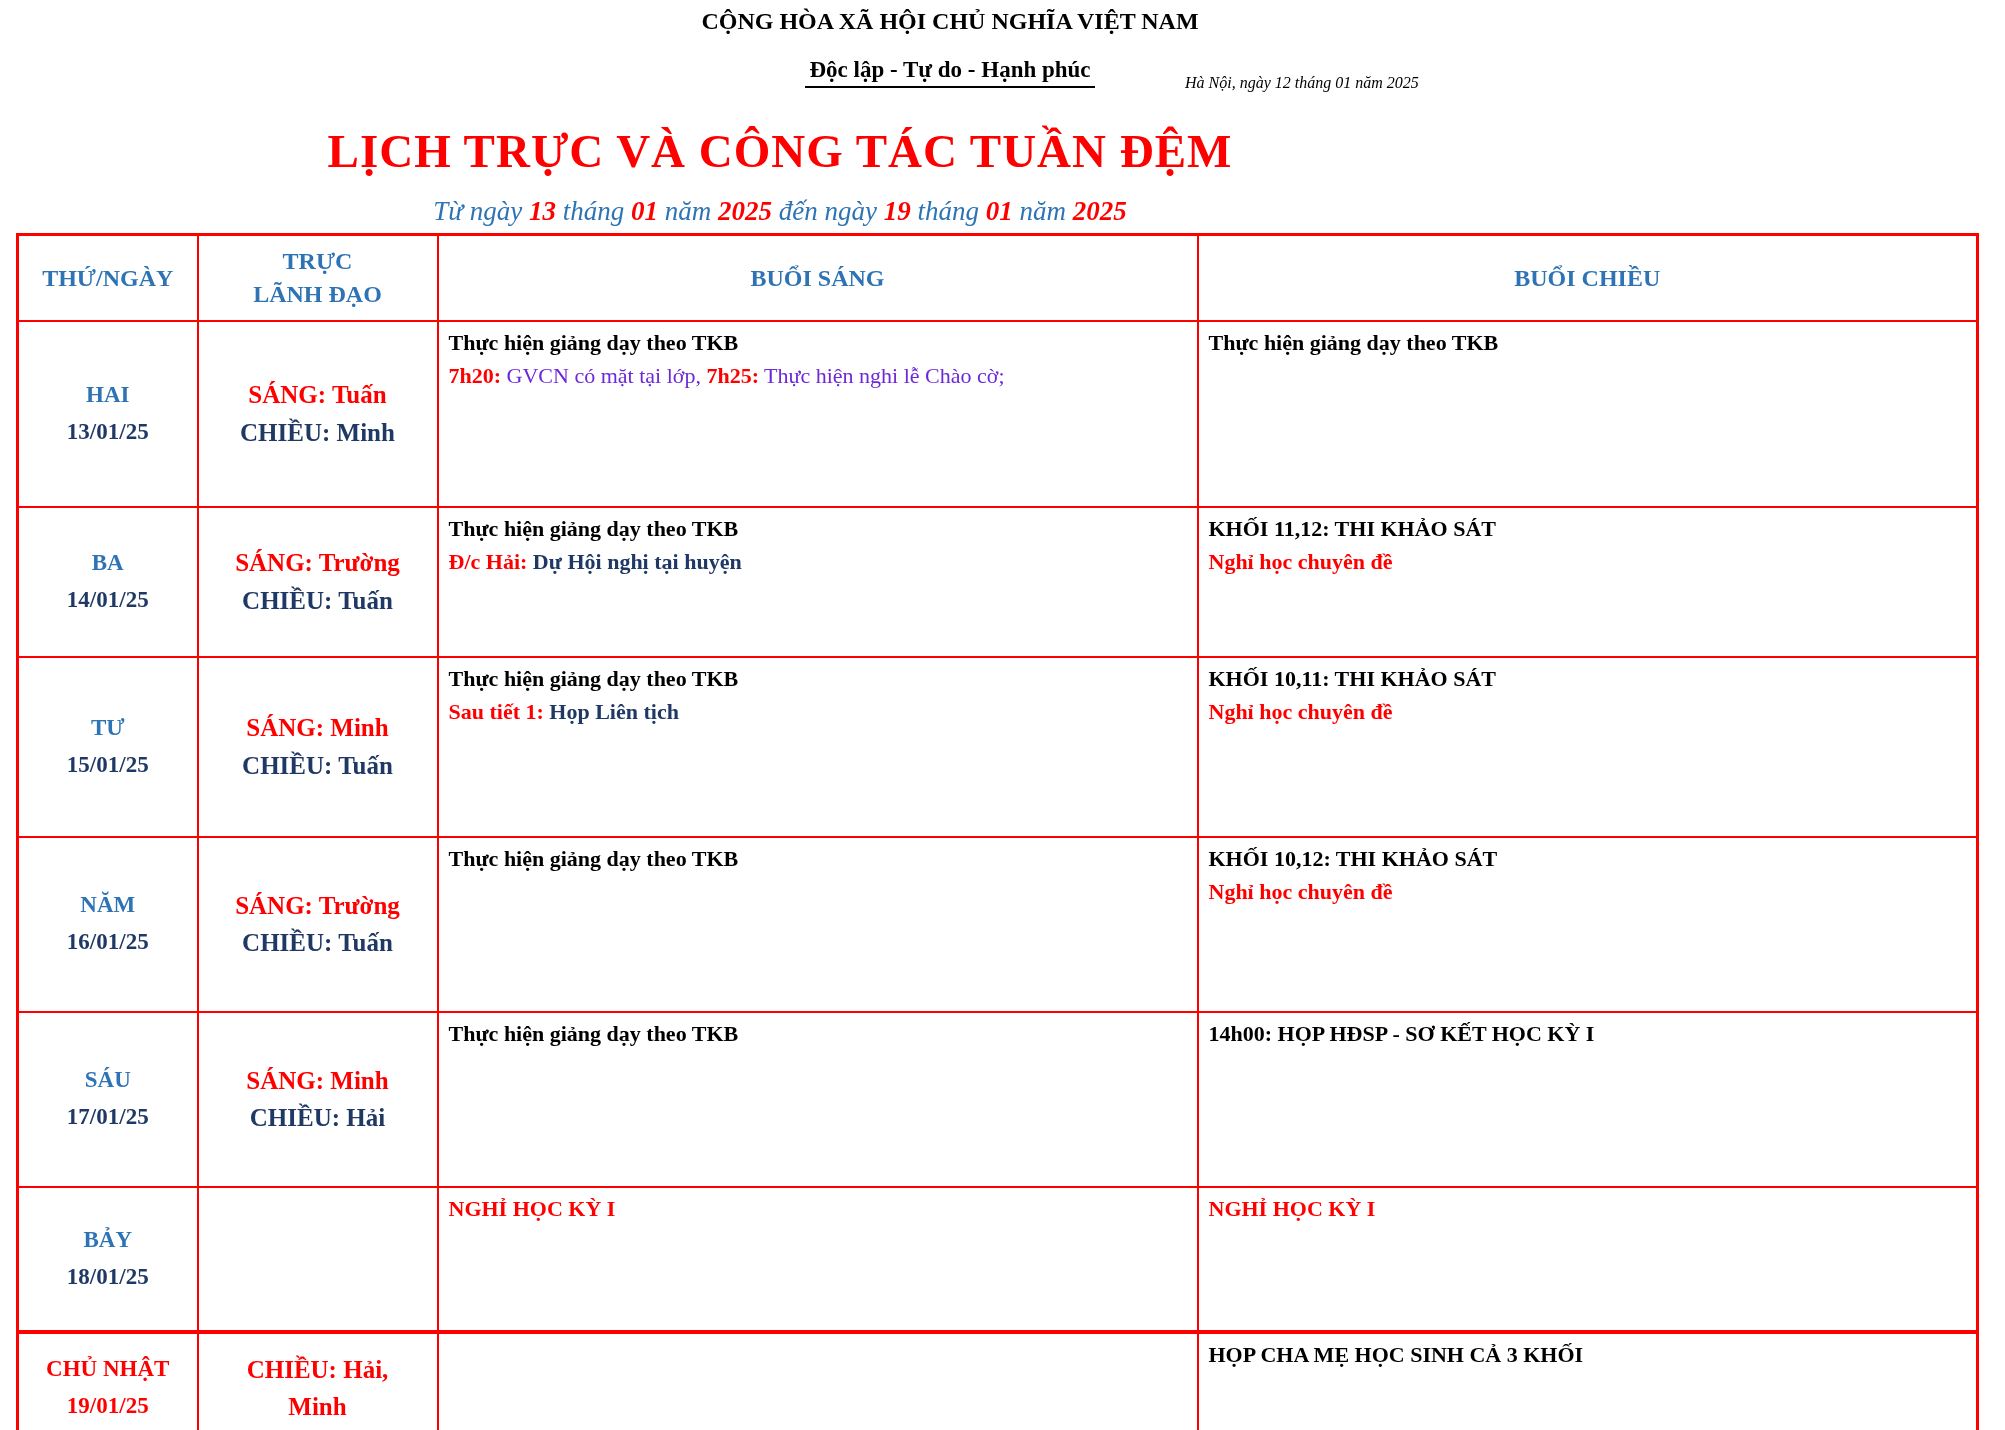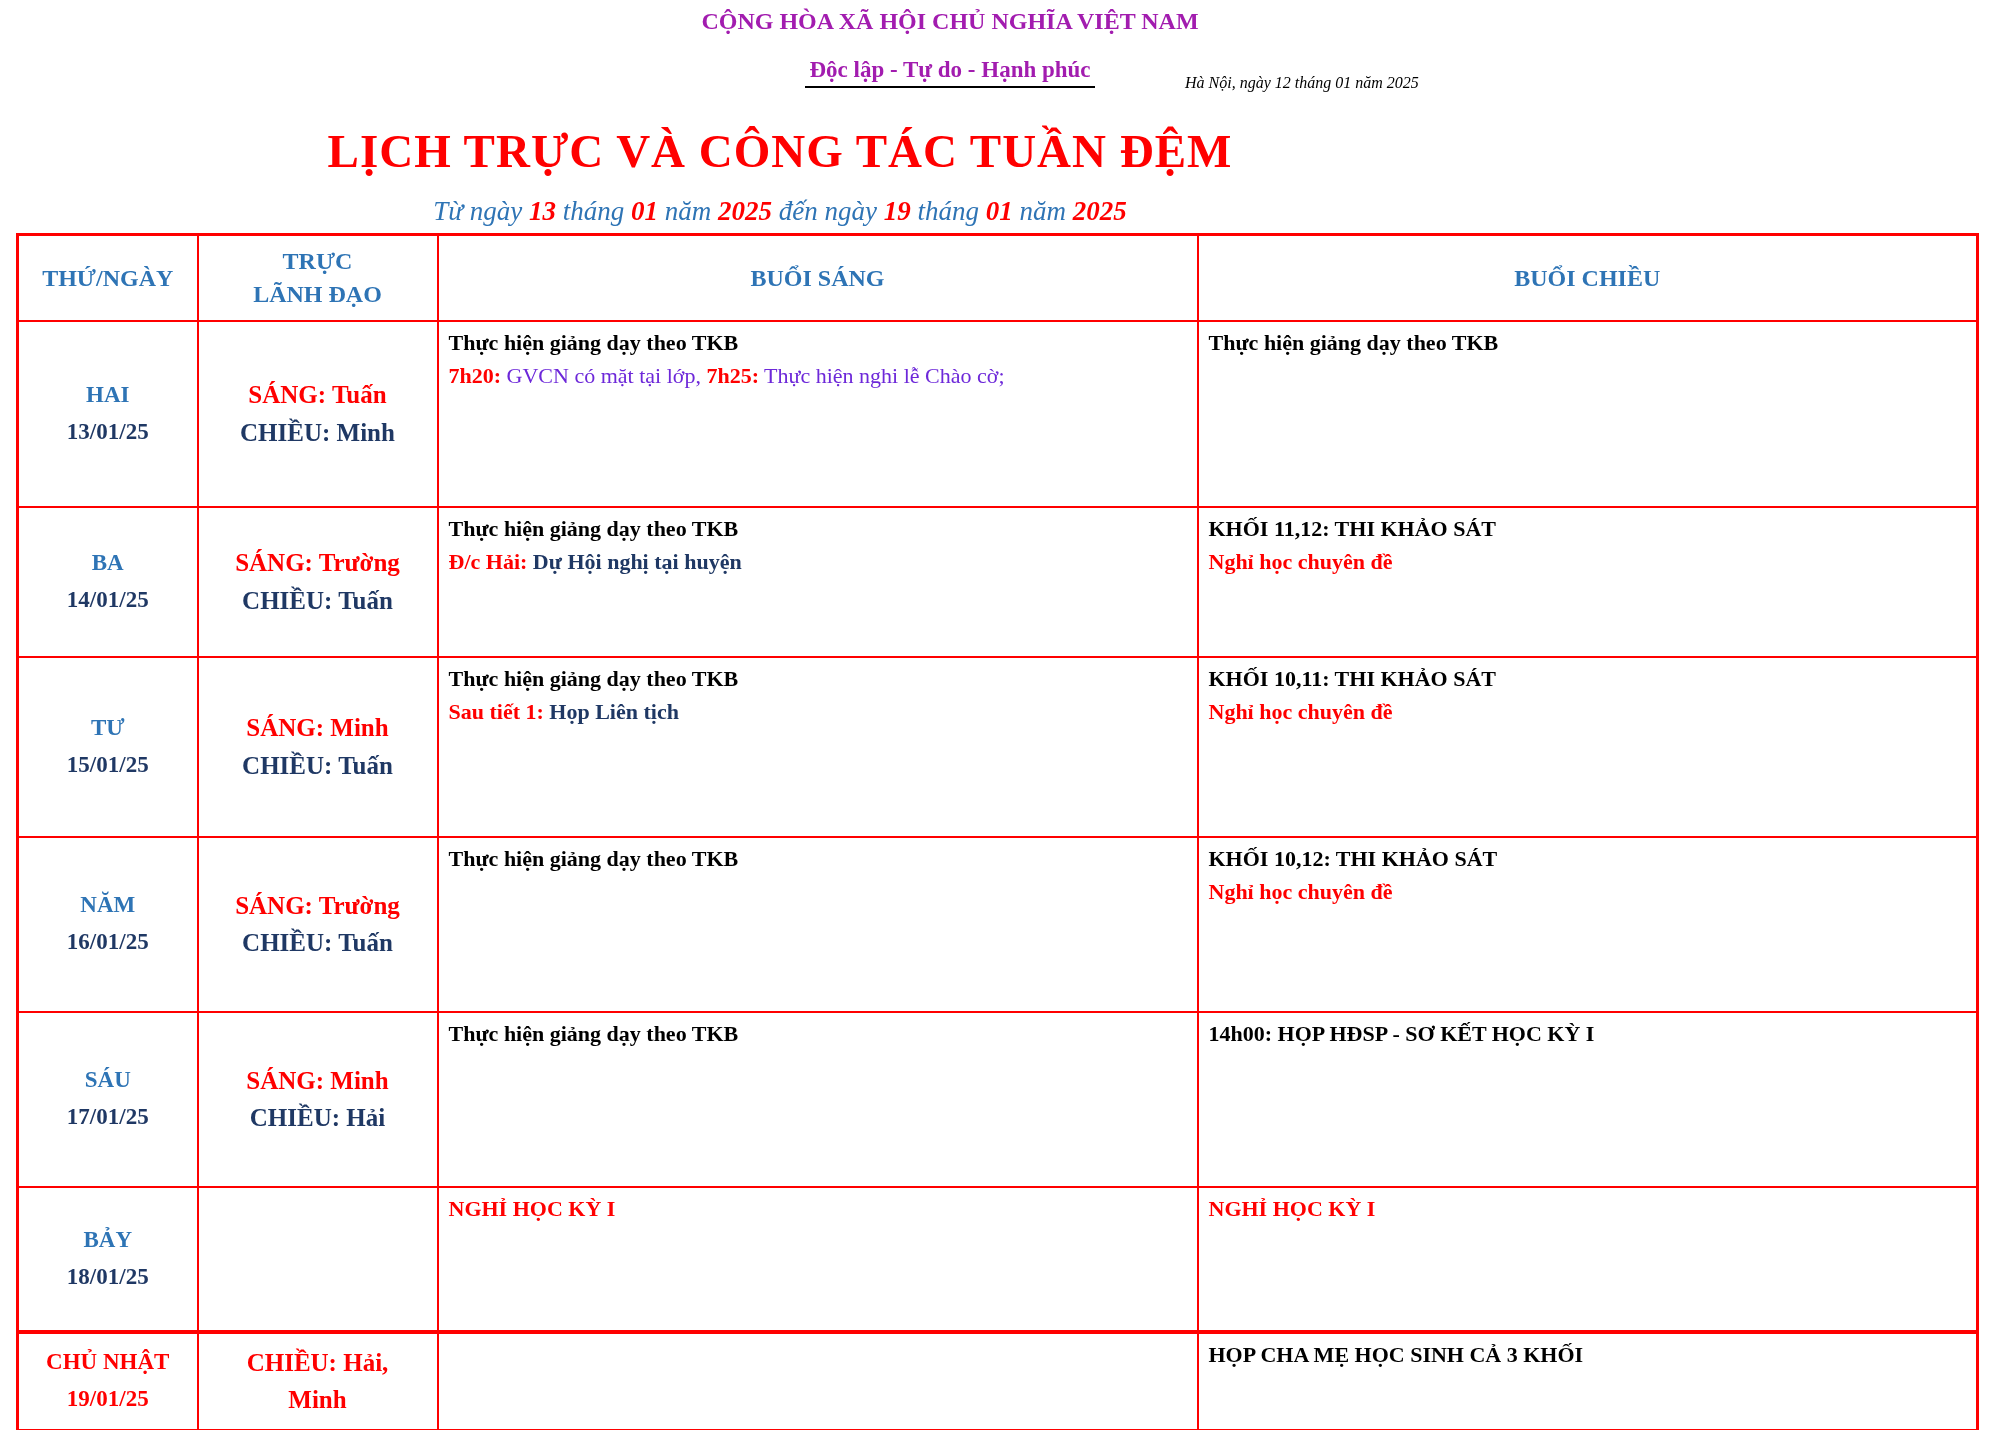--- a/index.html
+++ b/index.html
@@ -5,21 +5,21 @@
   *{margin:0;padding:0;box-sizing:border-box}
   html,body{background:#ffffff}
   body{font-family:"Liberation Serif",serif;width:2005px;height:1430px;position:relative;overflow:hidden}
   .page{position:absolute;inset:0;background:#fff}
 
   .org-block{position:absolute;top:10px;left:35px;width:305px;text-align:center;color:#000}
   .org-top{font-size:23px}
   .org-bottom{font-size:23px;font-weight:bold;margin-top:3px}
   .org-underline{width:165px;border-top:2px solid #000;margin:8px auto 0}
 
-  .national-block{position:absolute;top:8px;left:630px;width:640px;text-align:center;color:#a21caf}
+  .national-block{position:absolute;top:8px;left:630px;width:640px;text-align:center;color:#000000}
   .national-title{font-size:24px;font-weight:bold}
   .national-motto{display:inline-block;font-size:23px;font-weight:bold;margin-top:22px;padding:0 4px 3px 4px;border-bottom:2px solid #000}
 
   .date-line{position:absolute;top:74px;left:1185px;font-size:16px;font-style:italic;color:#000}
 
   .page-title{position:absolute;top:124px;left:0;width:1560px;text-align:center;
               font-size:47px;font-weight:bold;color:#FF0000;letter-spacing:1px}
   .subtitle{position:absolute;top:196px;left:0;width:1560px;text-align:center;font-size:27px;font-style:italic}
   .sub-blue{color:#2E74B5}
   .sub-red{color:#FF0000;font-weight:bold}
@@ -30,21 +30,21 @@
   th{color:#2E74B5;font-size:24px;font-weight:bold;text-align:center;vertical-align:middle;line-height:1.35}
   .hdr-row{height:86px}
   .r0{height:186px}.r1{height:150px}.r2{height:180px}.r3{height:175px}.r4{height:175px}.r5{height:145px}.r6{height:86px}
   .r6 td{border-top-width:4px}
 
   .day-cell{text-align:center;vertical-align:middle;font-weight:bold;font-size:23px;line-height:1.6}
   .day-blue .day-name{color:#2E74B5}
   .day-blue .day-date{color:#1F3864}
   .day-red .day-name,.day-red .day-date{color:#FF0000}
 
-  .duty-cell{text-align:center;vertical-align:middle;font-size:25px;font-weight:bold;line-height:1.5;padding:10px}
+  .duty-cell{text-align:center;vertical-align:middle;font-size:25px;font-weight:bold;line-height:1.5;padding:17px}
   .duty-line{white-space:nowrap}
 
   .content-cell{vertical-align:top;padding:4px 10px;font-size:22px}
   .content-line{line-height:1.5}
   .content-line.center{text-align:left}
 
   .seg-rb{color:#FF0000;font-weight:bold}
   .seg-nb{color:#1F3864;font-weight:bold}
   .seg-bb{color:#000000;font-weight:bold}
   .seg-k{color:#6d28d9;font-weight:normal}

